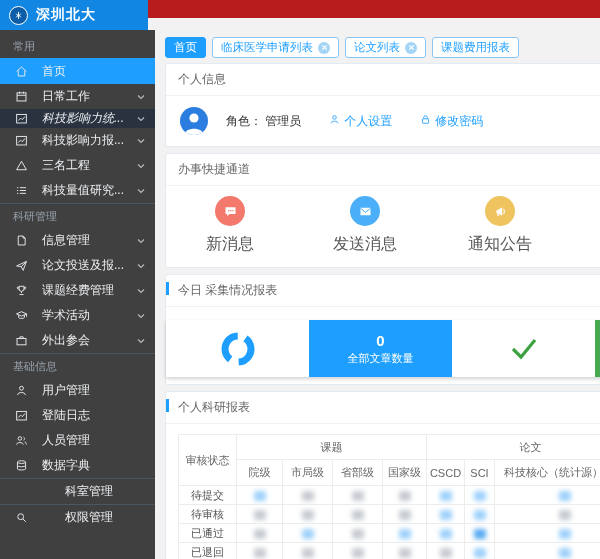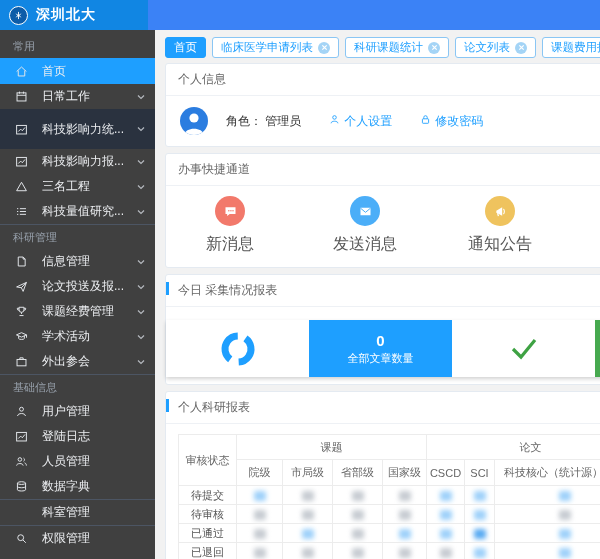--- a/index.html
+++ b/index.html
@@ -1,38 +1,38 @@
 <!DOCTYPE html>
 <html><head>
 <meta charset="utf-8">
 <style>
   html,body{margin:0;padding:0;width:600px;height:559px;overflow:hidden;
     font-family:"Liberation Sans","DejaVu Sans",sans-serif;background:#F2F2F2;}
   .app{position:relative;width:600px;height:559px;}
 
   
-  .topbar{position:absolute;top:0;left:0;right:0;height:30px;display:flex;background:#3b82f6;}
+  .topbar{position:absolute;top:0;left:0;right:0;height:18px;display:flex;background:#b91c1c;}
   .logo-area{width:148px;height:30px;background:#1186E3;display:flex;align-items:center;padding-left:9px;box-sizing:border-box;flex:none;}
   .logo-badge{width:17px;height:17px;border-radius:50%;background:#0D5CA8;border:1.5px solid #fff;display:flex;align-items:center;justify-content:center;flex:none;}
   .logo-badge svg{display:block;}
   .logo-text{color:#fff;font-size:14px;font-weight:bold;margin-left:8px;letter-spacing:1px;}
   .topbar-main{flex:1;display:flex;align-items:center;}
   .hamburger{margin-left:16px;display:inline-flex;flex-direction:column;gap:2.5px;cursor:pointer;}
   .hamburger i{display:block;width:15px;height:2.4px;background:#fff;border-radius:1px;}
   .app-title{color:#fff;font-size:14px;font-weight:bold;margin-left:20px;letter-spacing:0.5px;}
 
   
   .sidebar{position:absolute;top:30px;left:0;width:155px;bottom:0;background:#404040;overflow:hidden;}
   .side-header{height:24px;line-height:24px;padding-left:13px;color:#98A1AC;font-size:11px;}
   .side-section{border-top:1px solid #4C5563;}
   .side-section:first-child{border-top:none;padding-top:4px;}
   .side-item{height:25px;display:flex;align-items:center;padding:0 10px 0 13px;color:#EDEFF2;font-size:12px;cursor:pointer;position:relative;}
-  .side-item.divided{border-top:1px solid #4C5563;}
+  .side-item.divided{border-top:1px solid #4C5563;gap:23px;}
   .side-item.active{background:#1E9FFF;height:26px;}
-  .side-item.pressed{background:#2A323F;height:40px;}
+  .side-item.pressed{background:#2A323F;height:19px;font-style:italic;}
   .side-icon{width:16px;height:16px;display:inline-flex;align-items:center;justify-content:center;flex:none;}
   .side-label{margin-left:13px;white-space:nowrap;overflow:hidden;}
   .chev{margin-left:auto;display:inline-flex;opacity:.85;}
 
   
   .content{position:absolute;top:30px;left:155px;width:445px;bottom:0;background:#F2F2F2;padding-left:10px;box-sizing:content-box;overflow:hidden;}
   .tabbar{padding:7px 0 5px 0;display:flex;gap:6px;white-space:nowrap;}
   .tab{display:inline-flex;align-items:center;gap:5px;height:21px;padding:0 8px;background:#fff;
     border:1px solid #8AC6F4;border-radius:3px;color:#1E9FFF;font-size:11.5px;cursor:pointer;box-sizing:border-box;flex:none;}
   .tab.active{background:#1E9FFF;border-color:#1E9FFF;color:#fff;}
@@ -310,28 +310,20 @@
 
   <div class="content">
 
     <div class="tabbar" id="tabbar">
   <div class="tab active">
     <span>首页</span>
 
   </div>
   <div class="tab">
     <span>临床医学申请列表</span>
-    <span class="tab-close">
-            <svg width="7" height="7" viewBox="0 0 8 8">
-              <path d="M1.5 1.5 L6.5 6.5 M6.5 1.5 L1.5 6.5" stroke="#fff" stroke-width="1.4"></path>
-            </svg>
-          </span>
-  </div>
-  <div class="tab">
-    <span>科研课题统计</span>
     <span class="tab-close">
             <svg width="7" height="7" viewBox="0 0 8 8">
               <path d="M1.5 1.5 L6.5 6.5 M6.5 1.5 L1.5 6.5" stroke="#fff" stroke-width="1.4"></path>
             </svg>
           </span>
   </div>
   <div class="tab">
     <span>论文列表</span>
     <span class="tab-close">
             <svg width="7" height="7" viewBox="0 0 8 8">

